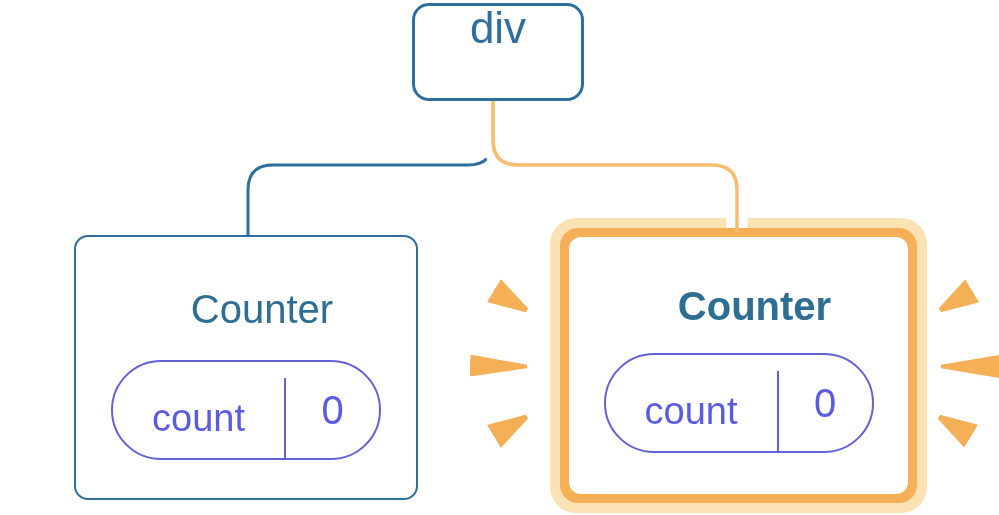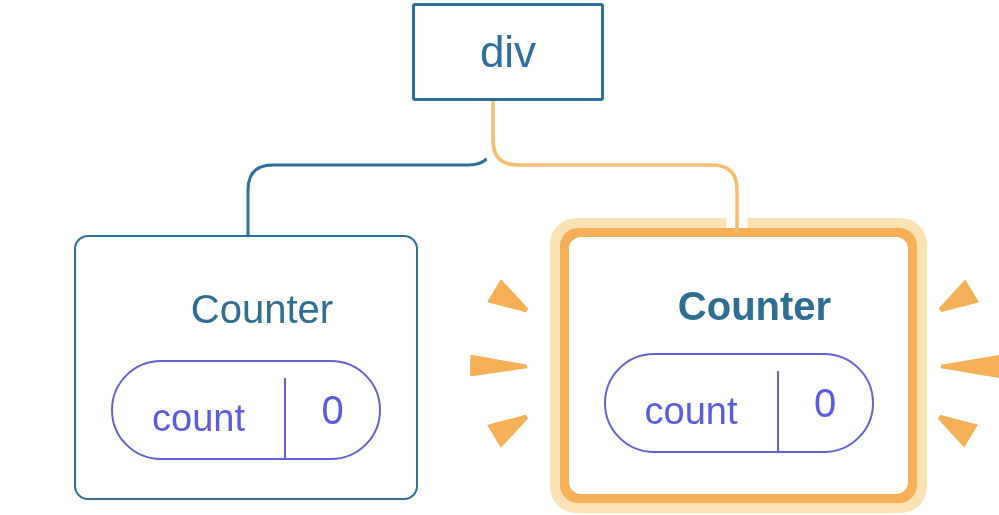--- a/index.html
+++ b/index.html
@@ -15,26 +15,26 @@
   
   .edges { position: absolute; left: 0; top: 0; }
   .edge-blue { stroke: var(--blue, #2E6F9E); stroke-width: 3; fill: none; }
   .edge-casing { stroke: var(--white, #ffffff); stroke-width: 21; fill: none; }
   .edge-orange { stroke: var(--orange-line, #F7BC6D); stroke-width: 3.5; fill: none; }
 
   
   .root-node {
     position: absolute;
     left: 412px; top: 3px;
-    width: 192px; height: 98px;
+    width: 172px; height: 98px;
     box-sizing: border-box;
     background: var(--white, #fff);
     border: 3px solid var(--blue, #2E6F9E);
-    border-radius: 3px;
-    display: flex; align-items: center; justify-content: center;
+    border-radius: 17px;
+    display: flex; justify-content: center;
   }
   .root-node .node-label {
     color: var(--blue, #2E6F9E);
     font-size: 44px;
     line-height: 1;
   }
 
   
   .card-left {
     position: absolute;

